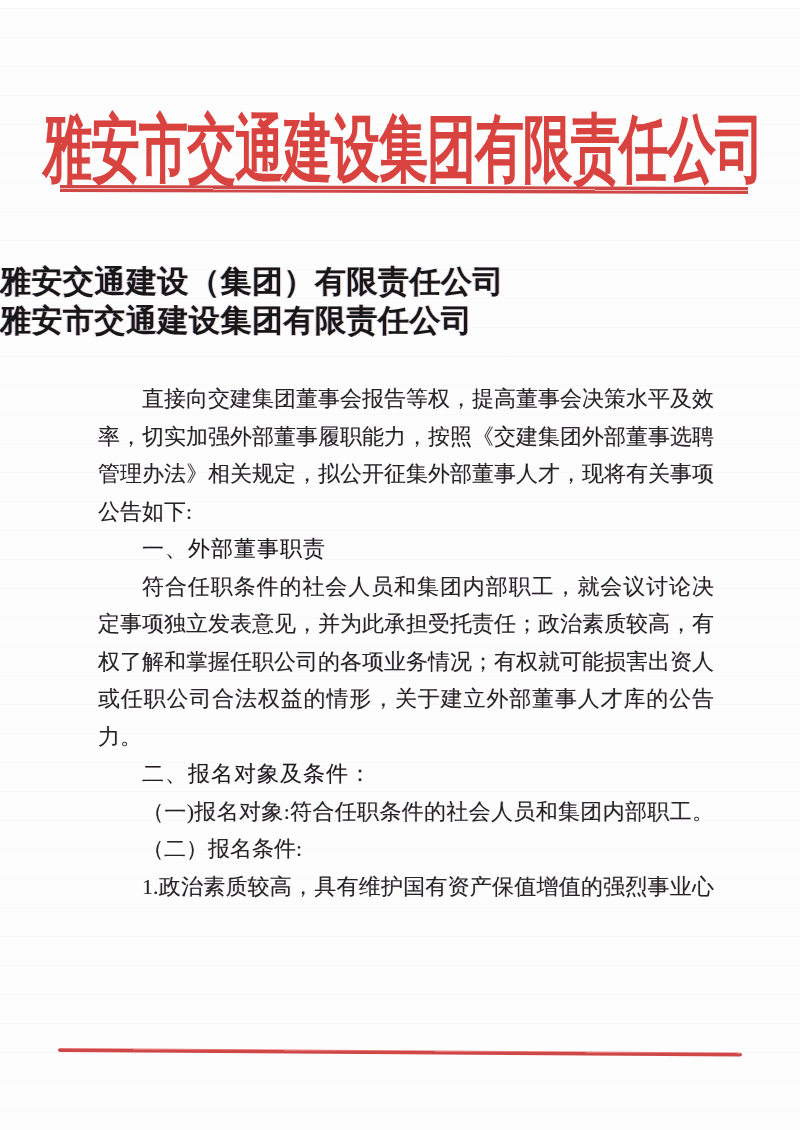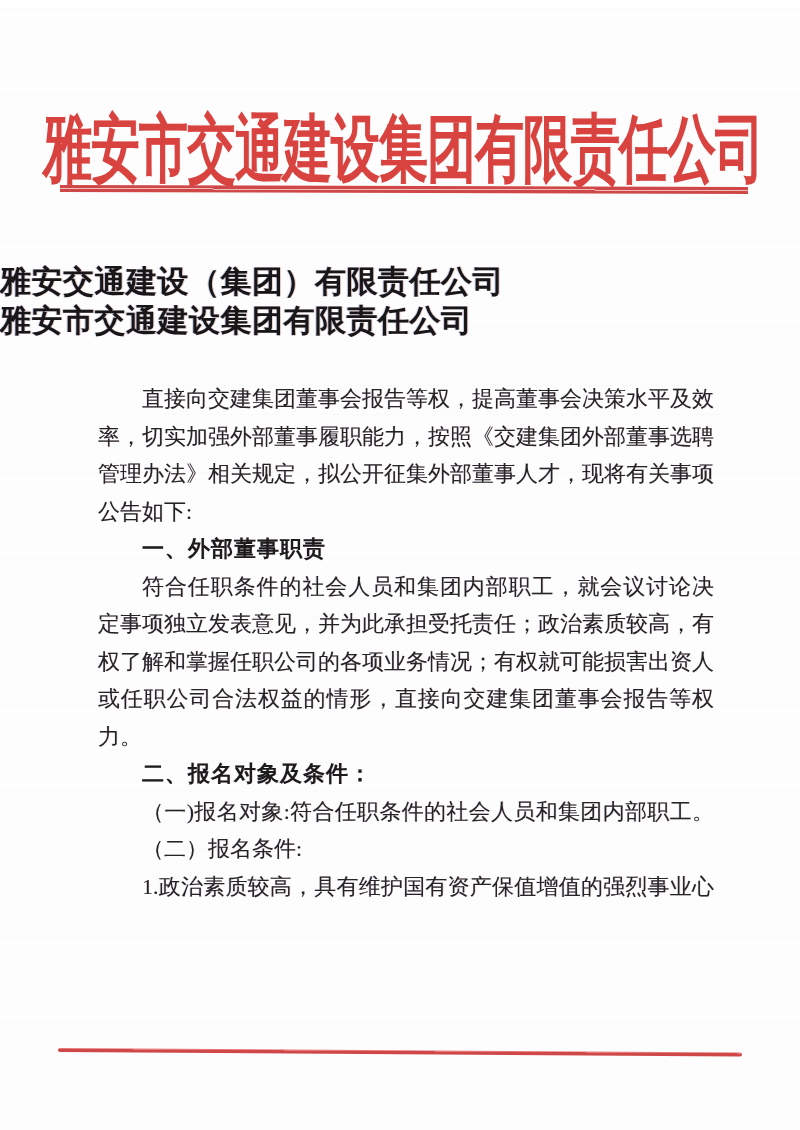--- a/index.html
+++ b/index.html
@@ -72,21 +72,21 @@
     color: #242424;
     letter-spacing: 0;
     text-shadow: 0.6px 0 0 rgba(200,100,100,0.22), -0.6px 0 0 rgba(100,100,200,0.22);
   }
 
   .line { white-space: nowrap; }
   .line.j { white-space: normal; text-align: justify; text-align-last: justify; }
   .line.ind { text-indent: 44px; }
   .line.hd {
     font-family: "Liberation Sans", "DejaVu Sans", sans-serif;
-    font-weight: bold;
+    font-weight: normal;
     letter-spacing: 1px;
     color: #1b1b1b;
   }
 
   .footer-rule {
     position: absolute;
     top: 1040px;
     left: 58px;
     width: 684px;
     height: 4px;
@@ -121,21 +121,21 @@
 
   <div class="doc-body">
     <div class="line j ind">直接向交建集团董事会报告等权，提高董事会决策水平及效</div>
     <div class="line j">率，切实加强外部董事履职能力，按照《交建集团外部董事选聘</div>
     <div class="line j">管理办法》相关规定，拟公开征集外部董事人才，现将有关事项</div>
     <div class="line">公告如下:</div>
     <div class="line ind hd">一、外部董事职责</div>
     <div class="line j ind">符合任职条件的社会人员和集团内部职工，就会议讨论决</div>
     <div class="line j">定事项独立发表意见，并为此承担受托责任；政治素质较高，有</div>
     <div class="line j">权了解和掌握任职公司的各项业务情况；有权就可能损害出资人</div>
-    <div class="line j">或任职公司合法权益的情形，直接向交建集团董事会报告等权</div>
+    <div class="line j">或任职公司合法权益的情形，关于建立外部董事人才库的公告</div>
     <div class="line">力。</div>
     <div class="line ind hd">二、报名对象及条件：</div>
     <div class="line j ind">（一)报名对象:符合任职条件的社会人员和集团内部职工。</div>
     <div class="line ind">（二）报名条件:</div>
     <div class="line j ind">1.政治素质较高，具有维护国有资产保值增值的强烈事业心</div>
   </div>
 
   <div class="footer-rule"></div>
 
   <div class="bottom-edge"></div>

